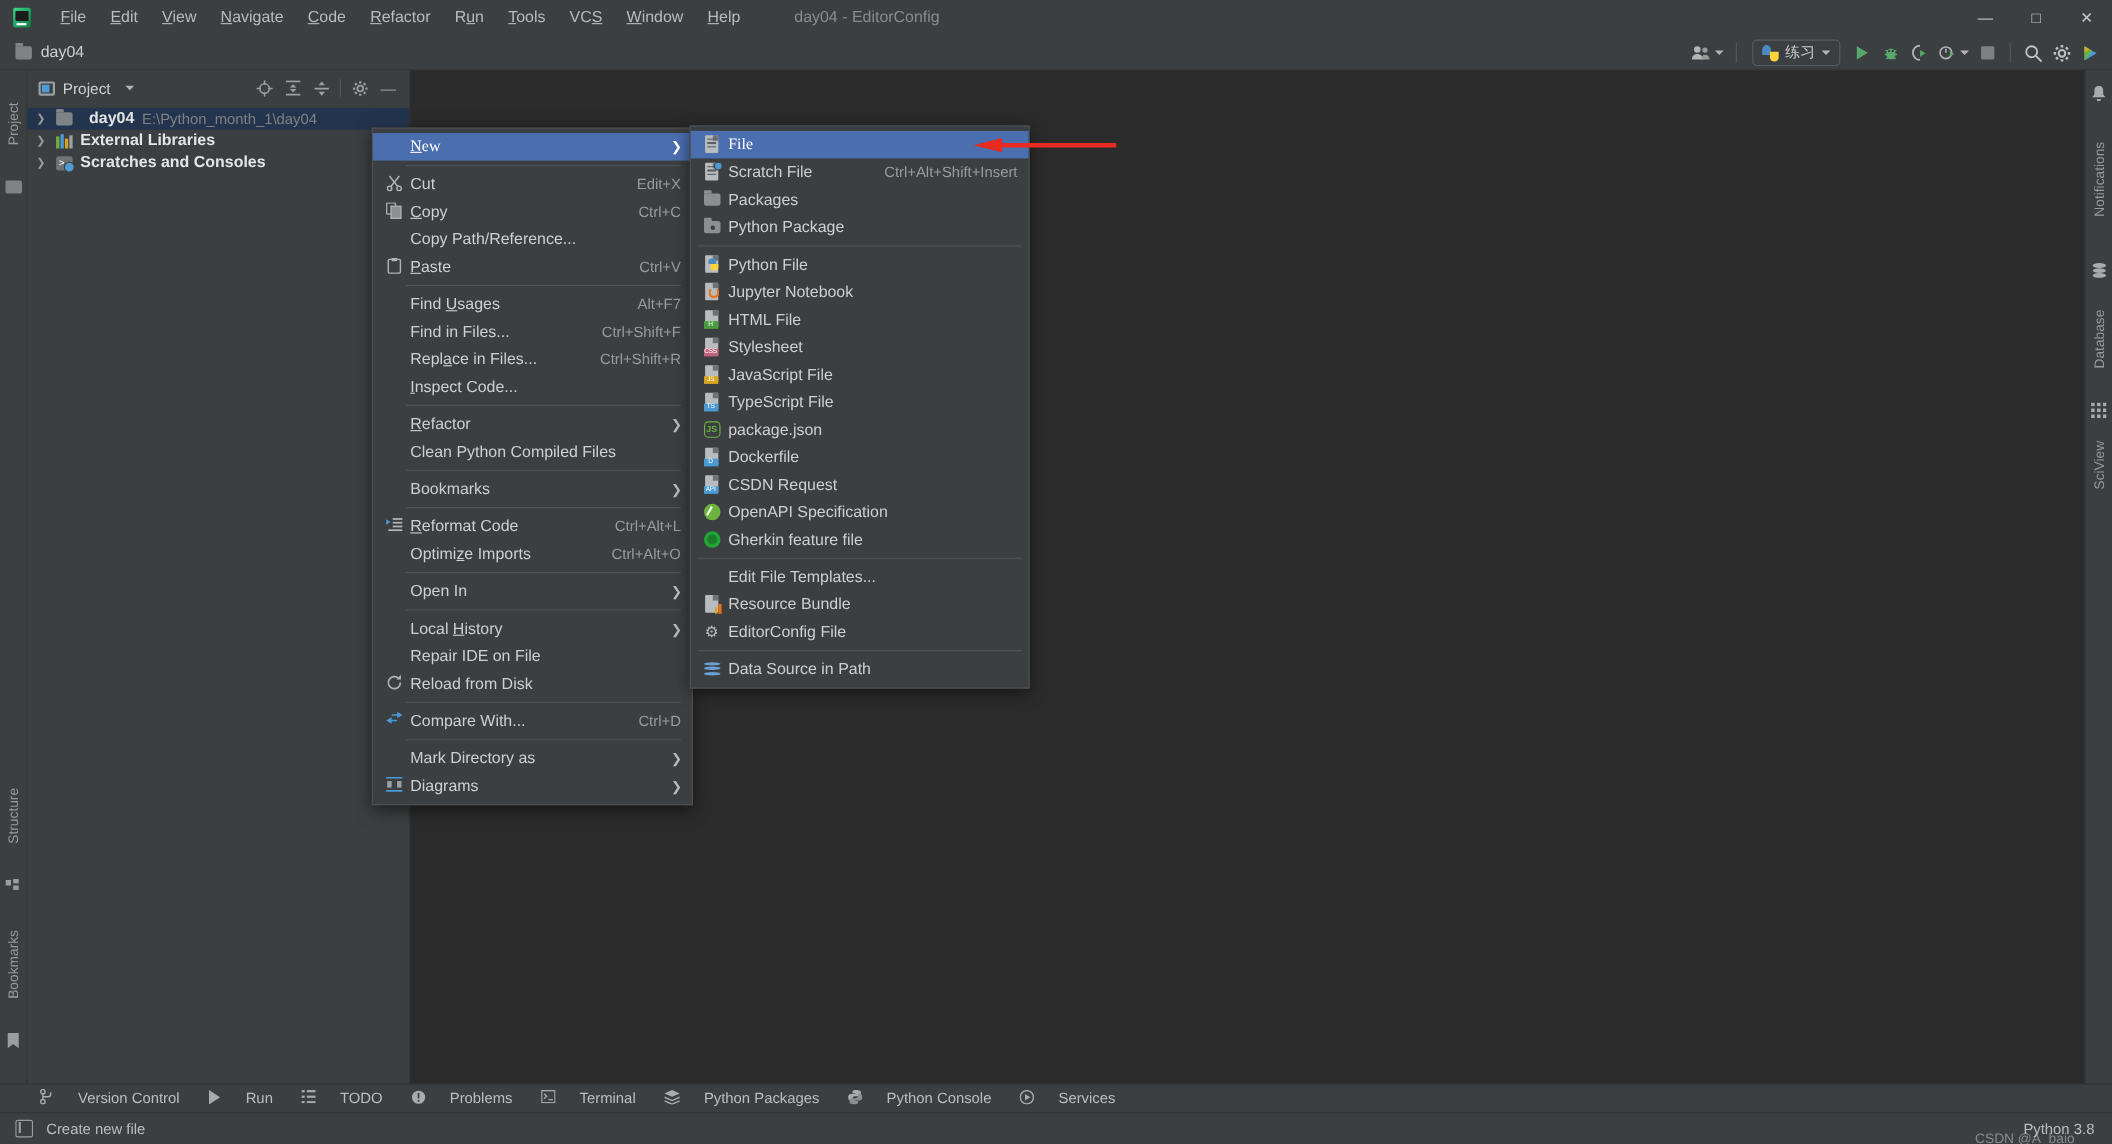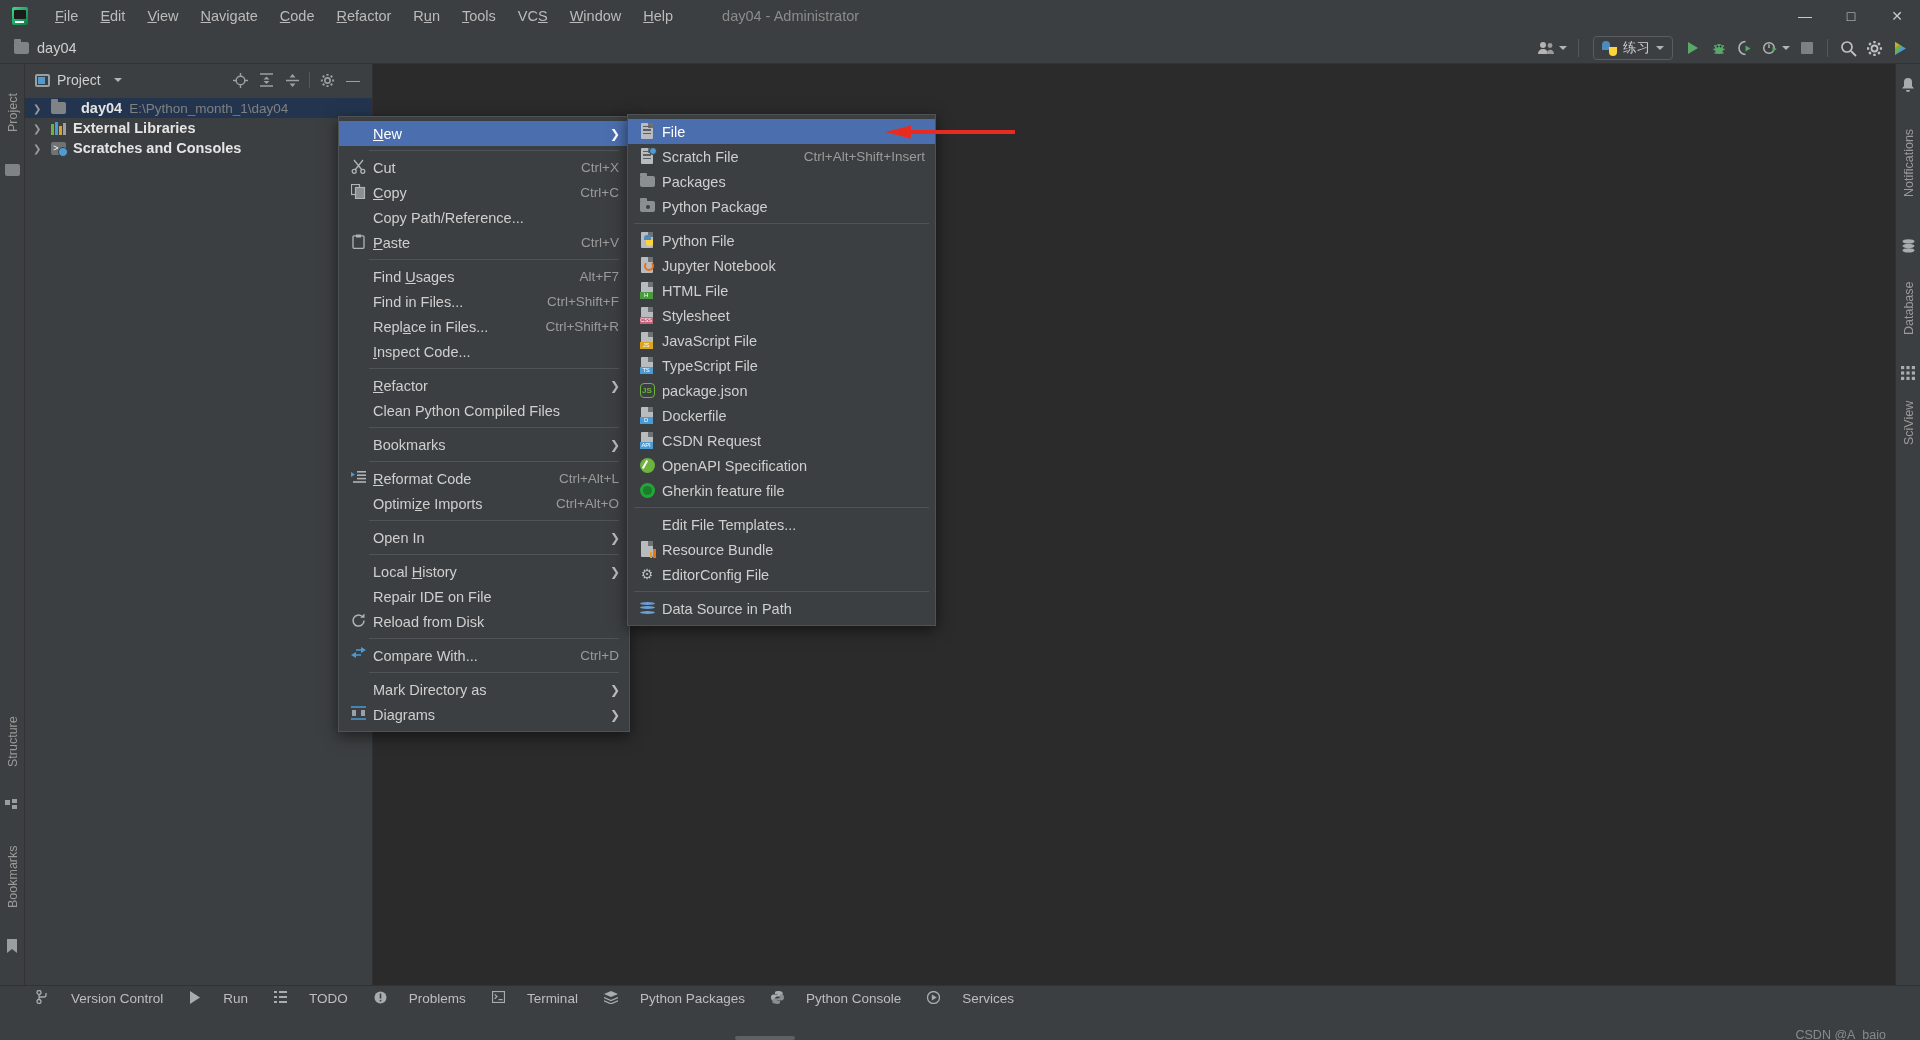--- a/index.html
+++ b/index.html
@@ -121,21 +121,21 @@
   .ctx {
     position:absolute; background:#3c3f41; border:1px solid #4f5254;
     box-shadow:0 4px 14px rgba(0,0,0,.55); font-size:14.5px; color:#cfcfcf;
     padding:4px 0; z-index:50;
   }
   .ctx1 { left:338px; top:116px; width:292px; }
   .ctx2 { left:627px; top:114px; width:309px; z-index:60; }
   .row {
     height:25px; display:flex; align-items:center; position:relative; padding:0 10px 0 8px; white-space:nowrap;
   }
-  .row.hl { background:#4b6eaf; color:#ffffff; }
+  .row.hl { background:#4b6eaf; color:#ffffff;font-family:Liberation Serif, serif; }
   .row .ic { width:22px; height:18px; flex:none; display:flex; align-items:flex-start; justify-content:center; margin-right:4px; }
   .row .lbl { flex:1; }
   .row .sc { color:#9b9b9b; font-size:13.5px; margin-left:22px; }
   .row .arr { position:absolute; right:9px; color:#b9b9b9; font-size:12px; }
   .row.hl .arr { color:#fff; }
   .sep { height:1px; background:#515456; margin:4px 10px 4px 30px; }
   .sep.full { margin:4px 6px; }
   u.acc { text-decoration:underline; }
 
   
@@ -203,21 +203,21 @@
         <div class="menu-item"><u>V</u>iew</div>
         <div class="menu-item"><u>N</u>avigate</div>
         <div class="menu-item"><u>C</u>ode</div>
         <div class="menu-item"><u>R</u>efactor</div>
         <div class="menu-item">R<u>u</u>n</div>
         <div class="menu-item"><u>T</u>ools</div>
         <div class="menu-item">VC<u>S</u></div>
         <div class="menu-item"><u>W</u>indow</div>
         <div class="menu-item"><u>H</u>elp</div>
       </div>
-    <div class="win-title">day04 - Administrator</div>
+    <div class="win-title">day04 - EditorConfig</div>
     <div class="win-buttons">
       <div class="win-btn">—</div>
       <div class="win-btn">□</div>
       <div class="win-btn close">✕</div>
     </div>
   </div>
 
   <div class="navbar">
     <div class="crumb">
       <span class="folder-ico"></span>
@@ -448,21 +448,21 @@
       <div class="sep"></div>
       <div class="row">
         <span class="ic">
           <svg width="15" height="15" viewBox="0 0 15 15">
             <path d="M3 1l8 10M12 1L4 11" stroke="#b0b4b6" stroke-width="1.3" fill="none"></path>
             <circle cx="3.2" cy="12.3" r="2" fill="none" stroke="#b0b4b6" stroke-width="1.3"></circle>
             <circle cx="11.8" cy="12.3" r="2" fill="none" stroke="#b0b4b6" stroke-width="1.3"></circle>
           </svg>
         </span>
         <span class="lbl">Cut</span>
-        <span class="sc">Ctrl+X</span>
+        <span class="sc">Edit+X</span>
       </div>
       <div class="row">
         <span class="ic">
           <svg width="15" height="15" viewBox="0 0 15 15">
             <rect x="0.5" y="0.5" width="8" height="10" fill="none" stroke="#b0b4b6" stroke-width="1.2"></rect>
             <rect x="4.5" y="3.5" width="9" height="11" fill="#8b8f92" stroke="#b0b4b6" stroke-width="1.2"></rect>
           </svg>
         </span>
         <span class="lbl"><u class="acc">C</u>opy</span>
         <span class="sc">Ctrl+C</span>
@@ -861,15 +861,22 @@
       <div class="tw">
         <span class="g"><svg width="13" height="13" viewBox="0 0 13 13">
             <circle cx="6.5" cy="6.5" r="6" fill="none" stroke="#a8acae" stroke-width="1.3"></circle>
             <path d="M4.8 3.6l5 2.9-5 2.9z" fill="#a8acae"></path>
           </svg></span>
         <span>Services</span>
       </div>
     </div>
   <div class="scroll-nub"></div>
 
+  <div class="statusbar">
+    <span class="sb-ico"></span>
+    <span>Create new file</span>
+    <span class="sb-right">
+      <span>Python 3.8</span>
+    </span>
+  </div>
   <div class="watermark2">CSDN @A_baio</div>
 
 </div>
 
 </body></html>

